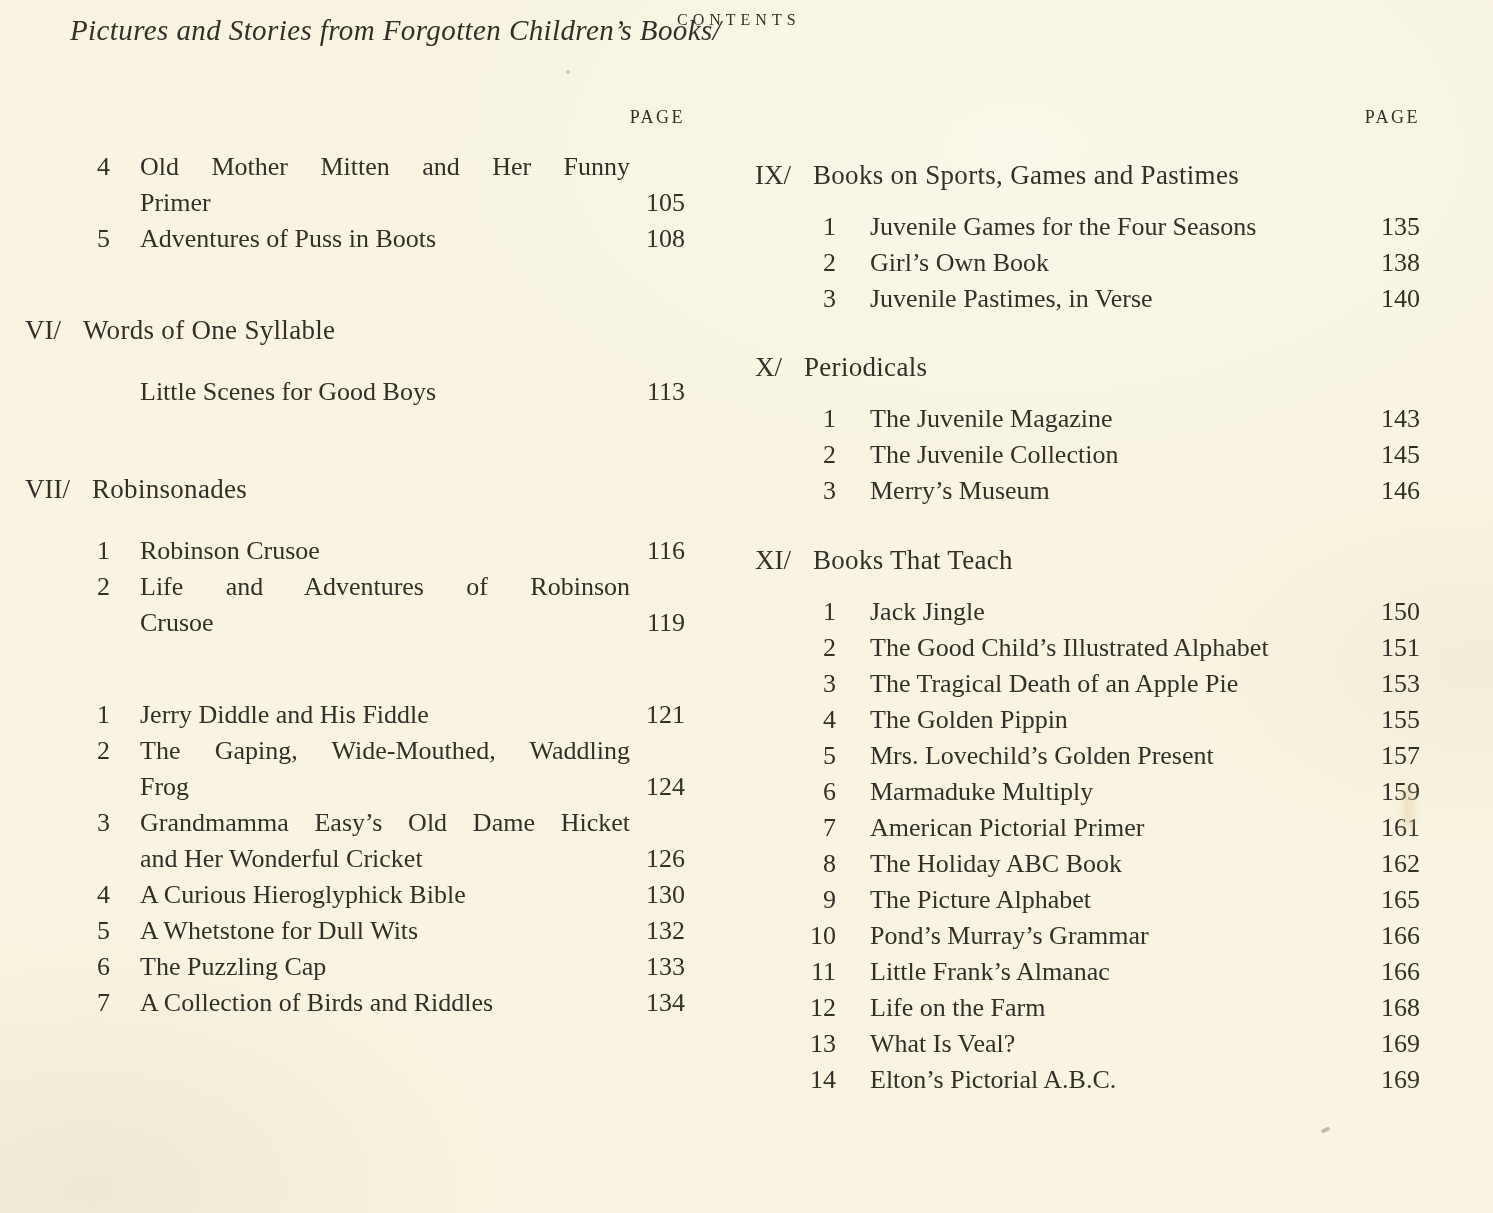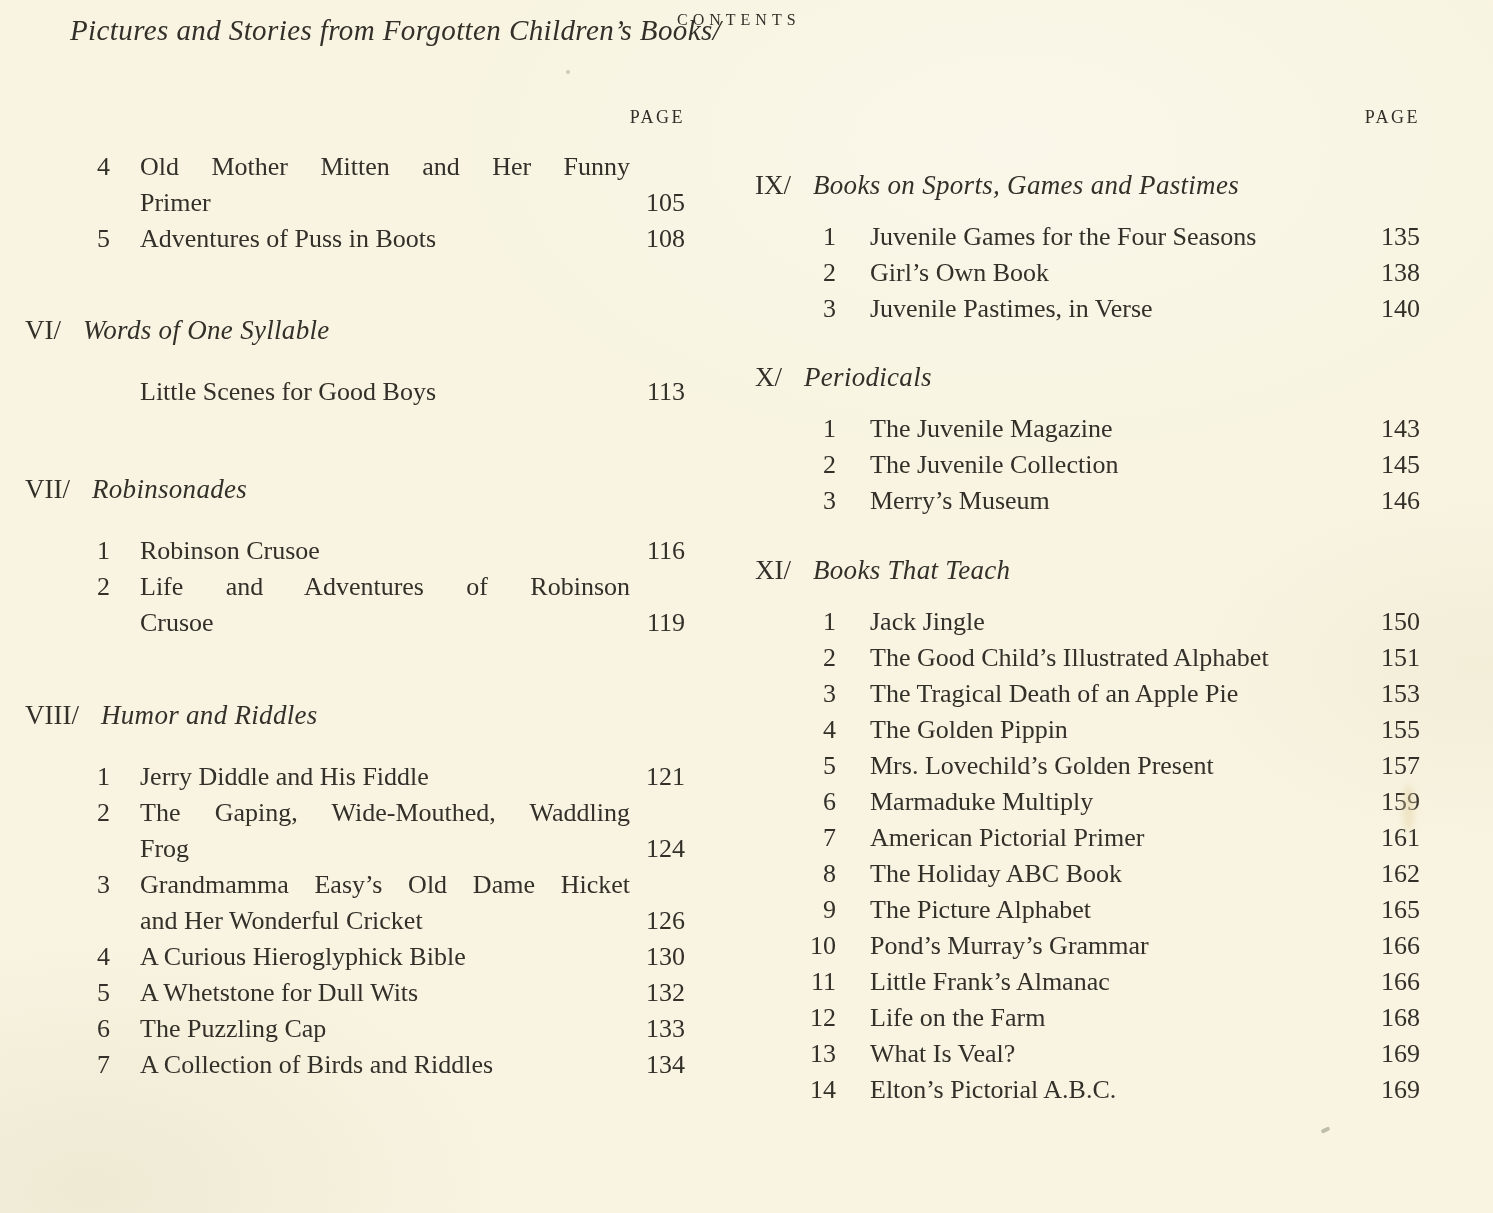--- a/index.html
+++ b/index.html
@@ -35,26 +35,26 @@
   .page-label {
     display: block; text-align: right;
     font-size: 18px; line-height: 22px; letter-spacing: 2.5px;
   }
   
   .toc-section { margin: 0; }
   .col-left  .toc-section:nth-of-type(1) { margin-top: 21px; }
   .col-left  .toc-section:nth-of-type(2) { margin-top: 55px; }
   .col-left  .toc-section:nth-of-type(3) { margin-top: 61px; }
   .col-left  .toc-section:nth-of-type(4) { margin-top: 56px; }
-  .col-right .toc-section:nth-of-type(1) { margin-top: 39px; }
+  .col-right .toc-section:nth-of-type(1) { margin-top: 29px; }
   .col-right .toc-section:nth-of-type(2) { margin-top: 32px; }
   .col-right .toc-section:nth-of-type(3) { margin-top: 33px; }
   .sec-head { display: flex; align-items: baseline; font-size: 27px; line-height: 36px; }
   .sec-roman { font-style: normal; margin-right: 22px; white-space: nowrap; }
-  .sec-title { font-style: italic; letter-spacing: 0.3px; white-space: nowrap; }
+  .sec-title { letter-spacing: 0.3px; white-space: nowrap; }
   .col-left  .sec-head + .sec-items { margin-top: 26px; }
   .col-right .sec-head + .sec-items { margin-top: 16px; }
   
   .item-row { display: flex; align-items: flex-start; font-size: 26px; line-height: 36px; }
   .item-num  { flex: none; width: 85px; text-align: right; }
   .item-title { flex: 1 1 auto; margin-left: 30px; min-width: 0; }
   .item-page { flex: none; width: 55px; text-align: right; align-self: flex-end; }
   .col-right .item-num { width: 81px; }
   .col-right .item-title { margin-left: 34px; }
   .tline { display: block; white-space: nowrap; }
@@ -143,24 +143,20 @@
     <span class="item-title">
                 <span class="tline jline">Life and Adventures of Robinson</span>
                 <span class="tline">Crusoe</span>
               </span>
     <span class="item-page">119</span>
   </div>
 </div>
   </section>
 
   <section class="toc-section">
-    <div class="sec-head">
-      <span class="sec-roman">VIII/</span>
-      <span class="sec-title">Humor and Riddles</span>
-    </div>
     <div class="sec-items">
   <div class="item-row">
     <span class="item-num">1</span>
     <span class="item-title">
                 <span class="tline">Jerry Diddle and His Fiddle</span>
               </span>
     <span class="item-page">121</span>
   </div>
 
   <div class="item-row">

